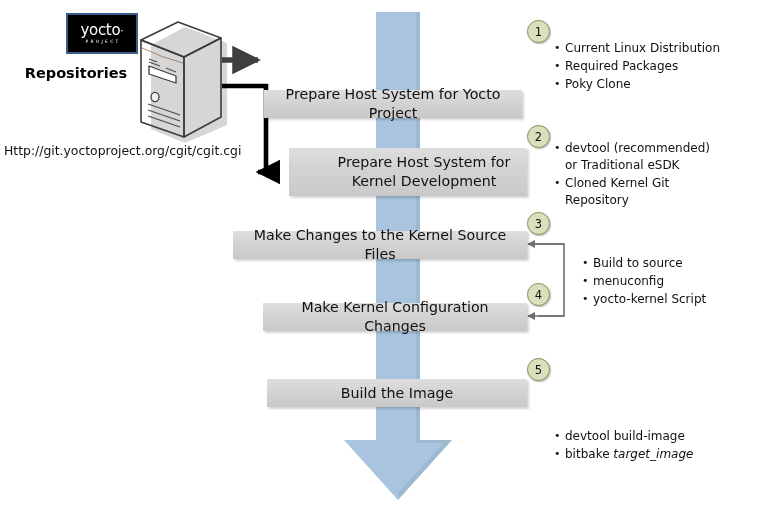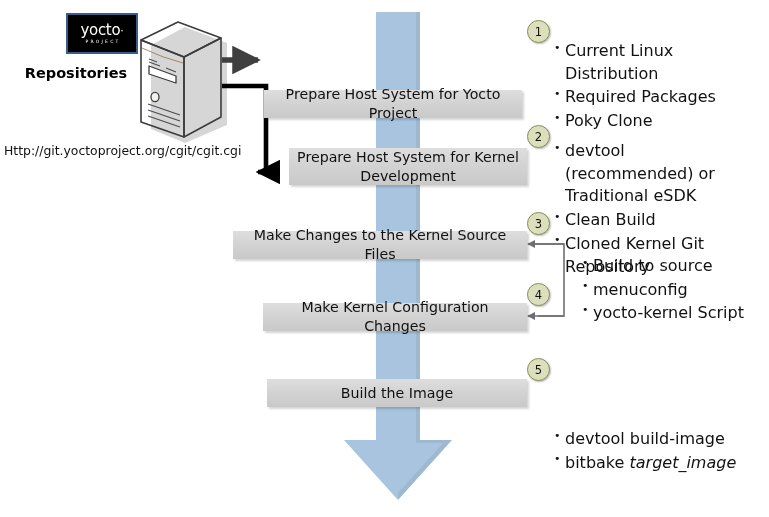--- a/index.html
+++ b/index.html
@@ -108,21 +108,21 @@
     align-items: center;
     justify-content: center;
     font-size: 11.5px;
     color: #111111;
     box-shadow: 1px 1px 1.5px rgba(0,0,0,0.25);
   }
 
   
   .notes {
     position: absolute;
-    font-size: 16px;
+    font-size: 12px;
     color: #111111;
     line-height: 1.42;
   }
   .notes ul {
     margin: 0;
     padding: 0 0 0 13px;
     list-style: none;
   }
   .notes li {
     position: relative;
@@ -224,21 +224,21 @@
   <div class="src-label">
     <div>Repositories</div>
   </div>
 
   <div class="src-url">Http://git.yoctoproject.org/cgit/cgit.cgi</div>
 
   <div class="pbox" style="left:264px; top:46px; width:258px; height:28px;margin-top:44px;">
     <span>Prepare Host System for Yocto Project</span>
   </div>
 
-  <div class="pbox" style="left:289px; top:148px; width:238px; height:37px;">
+  <div class="pbox" style="left:289px; top:148px; width:238px; height:48px;padding-left:40px;">
     <span>Prepare Host System for Kernel Development</span>
   </div>
 
   <div class="pbox" style="left:233px; top:231px; width:294px; height:28px;">
     <span>Make Changes to the Kernel Source Files</span>
   </div>
 
   <div class="pbox" style="left:263px; top:303px; width:264px; height:28px;">
     <span>Make Kernel Configuration Changes</span>
   </div>
@@ -267,21 +267,20 @@
     <ul>
       <li>Current Linux Distribution</li>
       <li>Required Packages</li>
       <li>Poky Clone</li>
     </ul>
   </div>
 
   <div class="notes" style="left:552px; top:140px; width:168px;">
     <ul>
       <li>devtool (recommended) or Traditional eSDK</li>
-      <li>Clean Build</li>
       <li>Cloned Kernel Git Repository</li>
     </ul>
   </div>
 
   <div class="notes" style="left:580px; top:255px; width:190px;">
     <ul>
       <li>Build to source</li>
       <li>menuconfig</li>
       <li>yocto-kernel Script</li>
     </ul>

